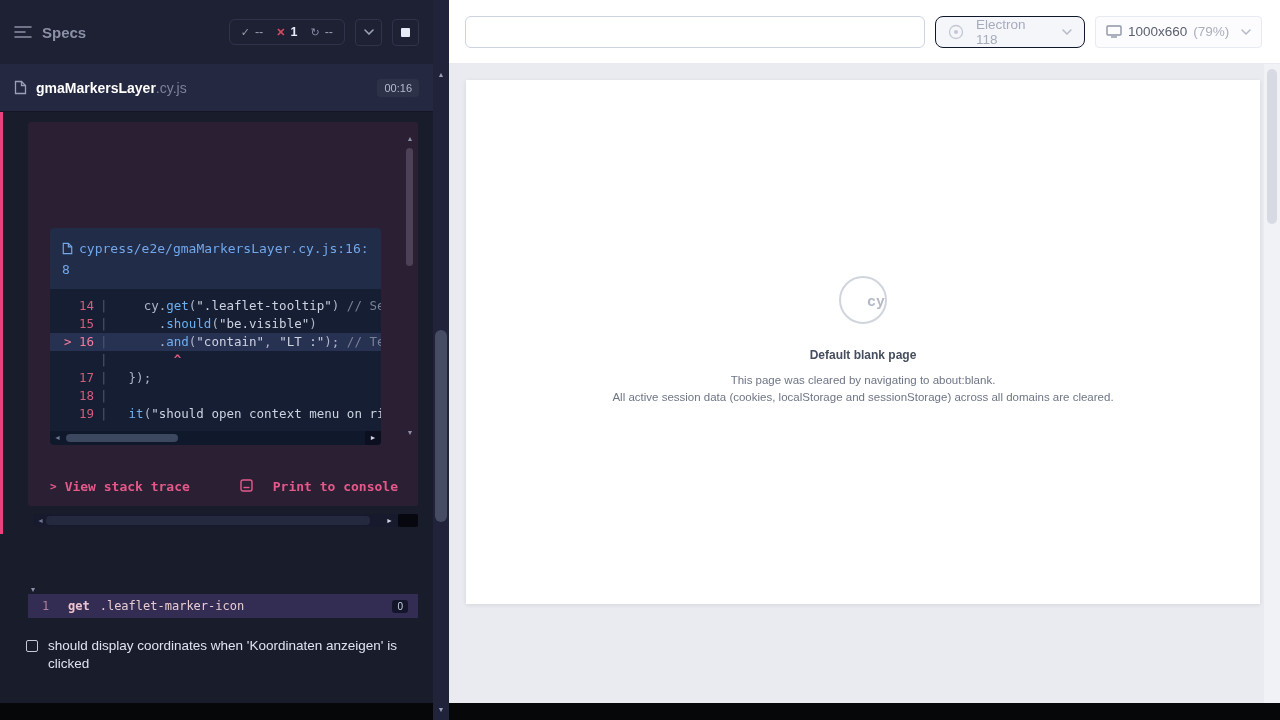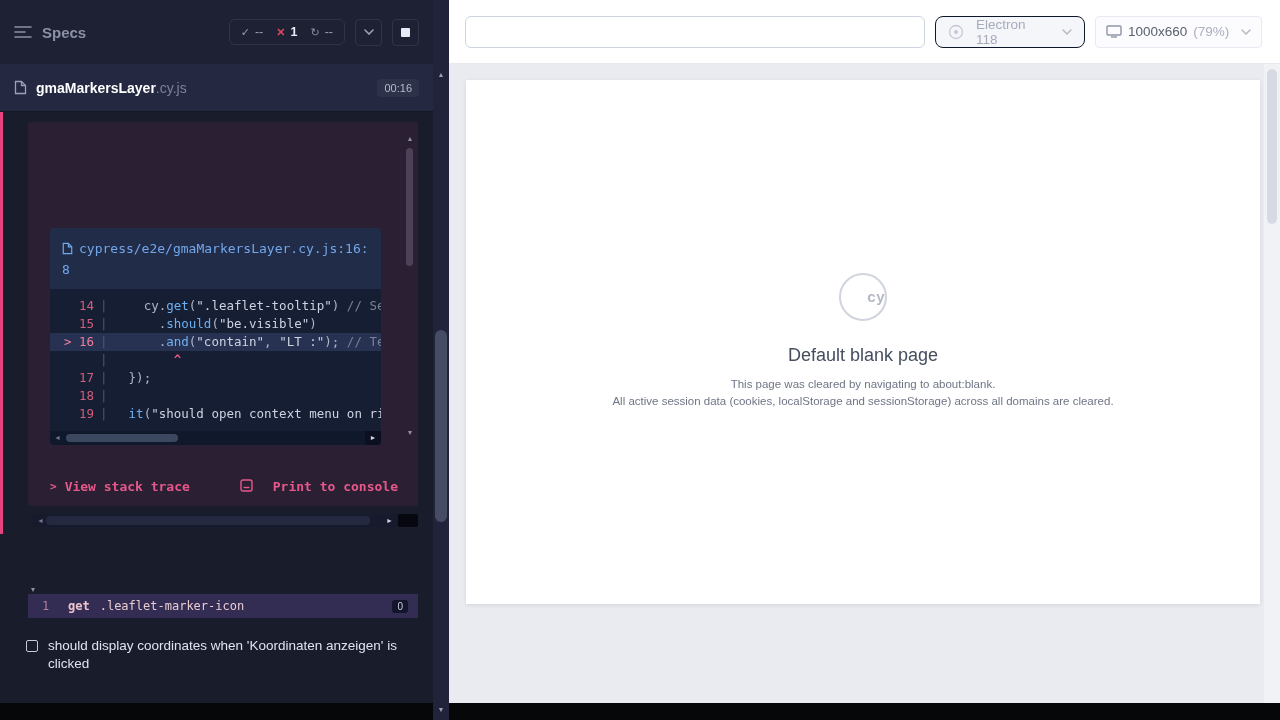--- a/index.html
+++ b/index.html
@@ -90,21 +90,21 @@
   .url-input{width:460px;height:32px;border:1px solid #cdd3e0;border-radius:6px;background:#fff;box-sizing:border-box;padding:0 10px;font-size:13px;color:#3c4252;outline:none;font-family:"Liberation Sans",sans-serif;}
   .browser-btn{height:32px;display:flex;align-items:center;gap:12px;padding:0 12px;background:#f5f6fa;border:1px solid #0f172a;border-radius:8px;color:#a6abbc;font-size:13.5px;width:150px;box-sizing:border-box;cursor:pointer;}
   .viewport-btn{height:32px;display:flex;align-items:center;gap:6px;padding:0 10px;background:#fcfcfe;border:1px solid #e7eaf2;border-radius:4px;font-size:13.5px;width:167px;box-sizing:border-box;color:#5a6070;cursor:pointer;}
   .vp-scale{color:#a9aebd;}
   .ml-auto{margin-left:auto;}
 
   .aut-stage{position:absolute;top:64px;left:0;right:16px;bottom:0;background:#e9ebf0;}
   .aut-frame{position:absolute;left:17px;top:16px;width:794px;height:524px;background:#ffffff;box-shadow:0 1px 4px rgba(30,35,60,0.10);}
   .blank-wrap{height:100%;display:flex;flex-direction:column;align-items:center;justify-content:center;text-align:center;}
   .cy-logo{width:44px;height:44px;border:2px solid #d0d4dd;border-radius:50%;display:flex;align-items:center;justify-content:flex-end;color:#b4b9c5;font-size:15px;font-weight:bold;letter-spacing:0.5px;margin-bottom:24px;}
-  .blank-title{margin:0 0 12px;font-size:18px;color:#454d5e;font-weight:400;}
+  .blank-title{margin:0 0 12px;font-size:12px;color:#454d5e;font-weight:700;}
   .blank-sub{margin:0 0 5px;font-size:11.5px;color:#6e7585;}
 
   .main-vscroll{position:absolute;right:0;top:64px;width:16px;bottom:0;background:#f1f2f6;}
   .main-thumb{position:absolute;left:3px;right:3px;top:5px;height:155px;background:#d7dae2;border-radius:6px;}
 
   .bottom-bar{position:absolute;left:0;right:0;bottom:0;height:17px;background:#060709;}
 </style>
 </head>
 <body>
 

